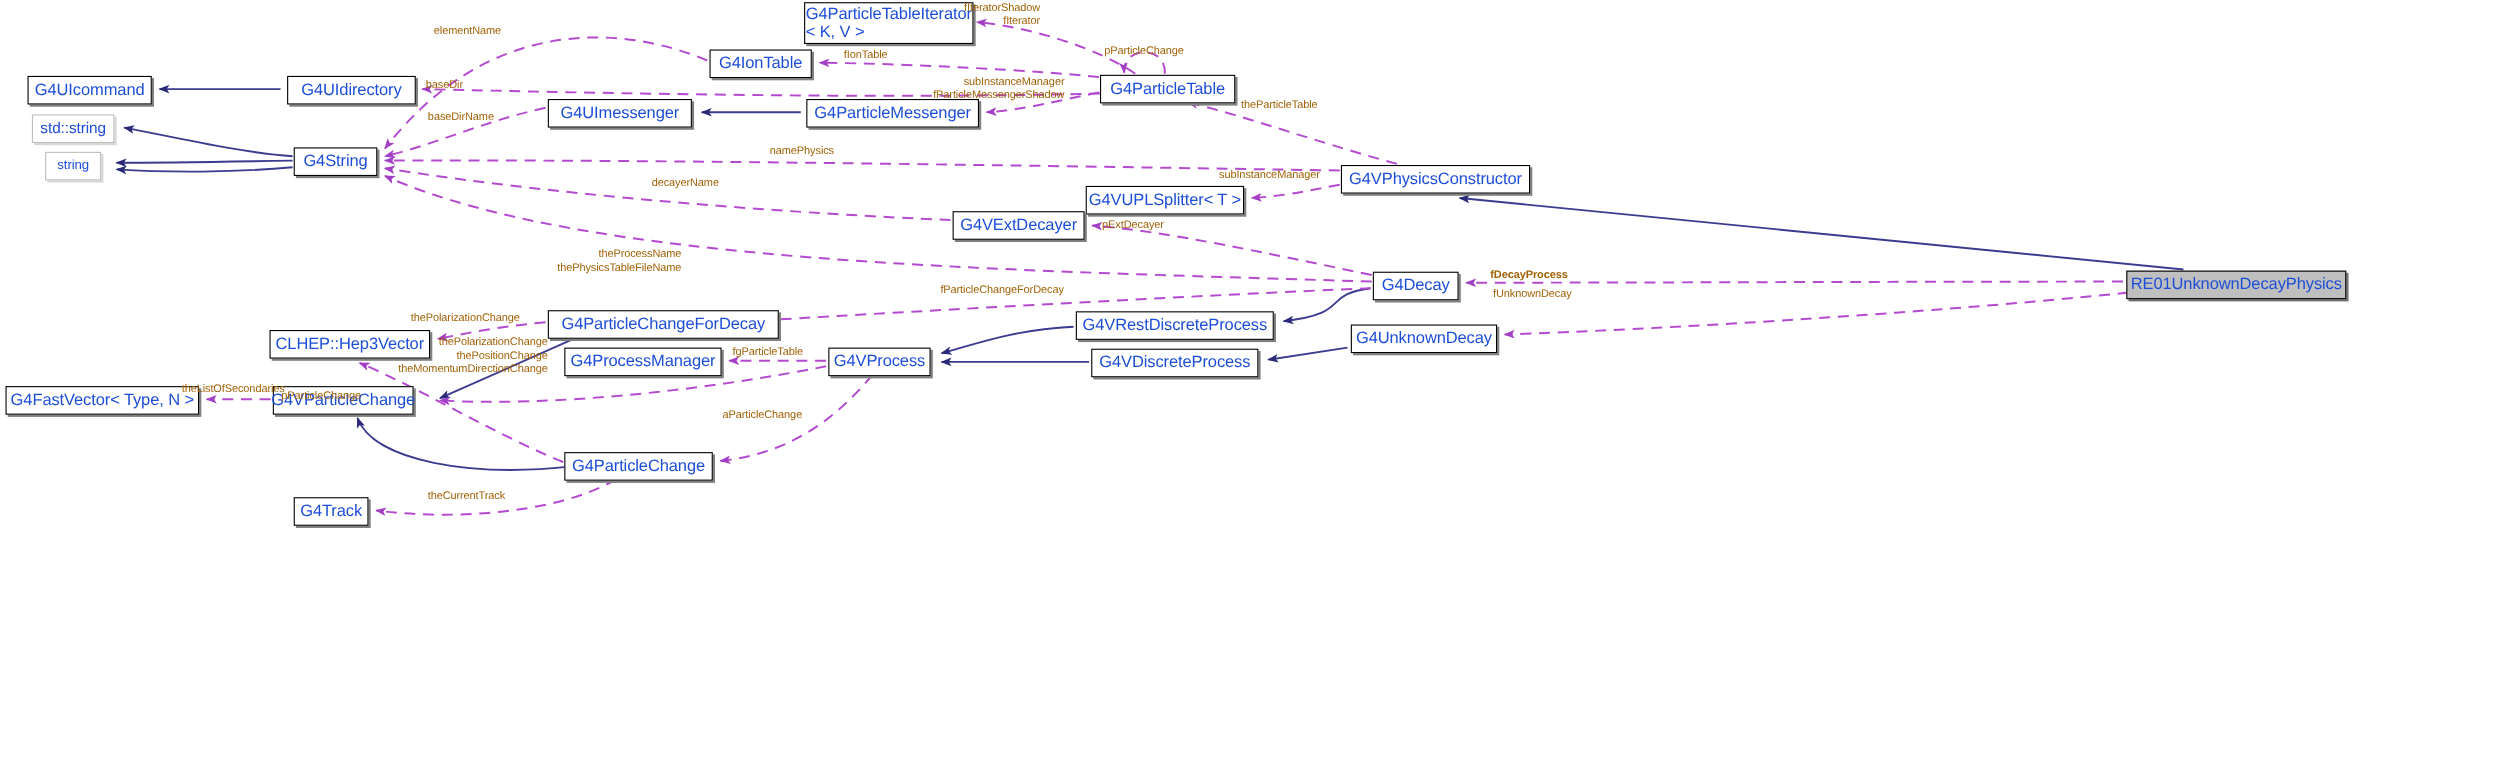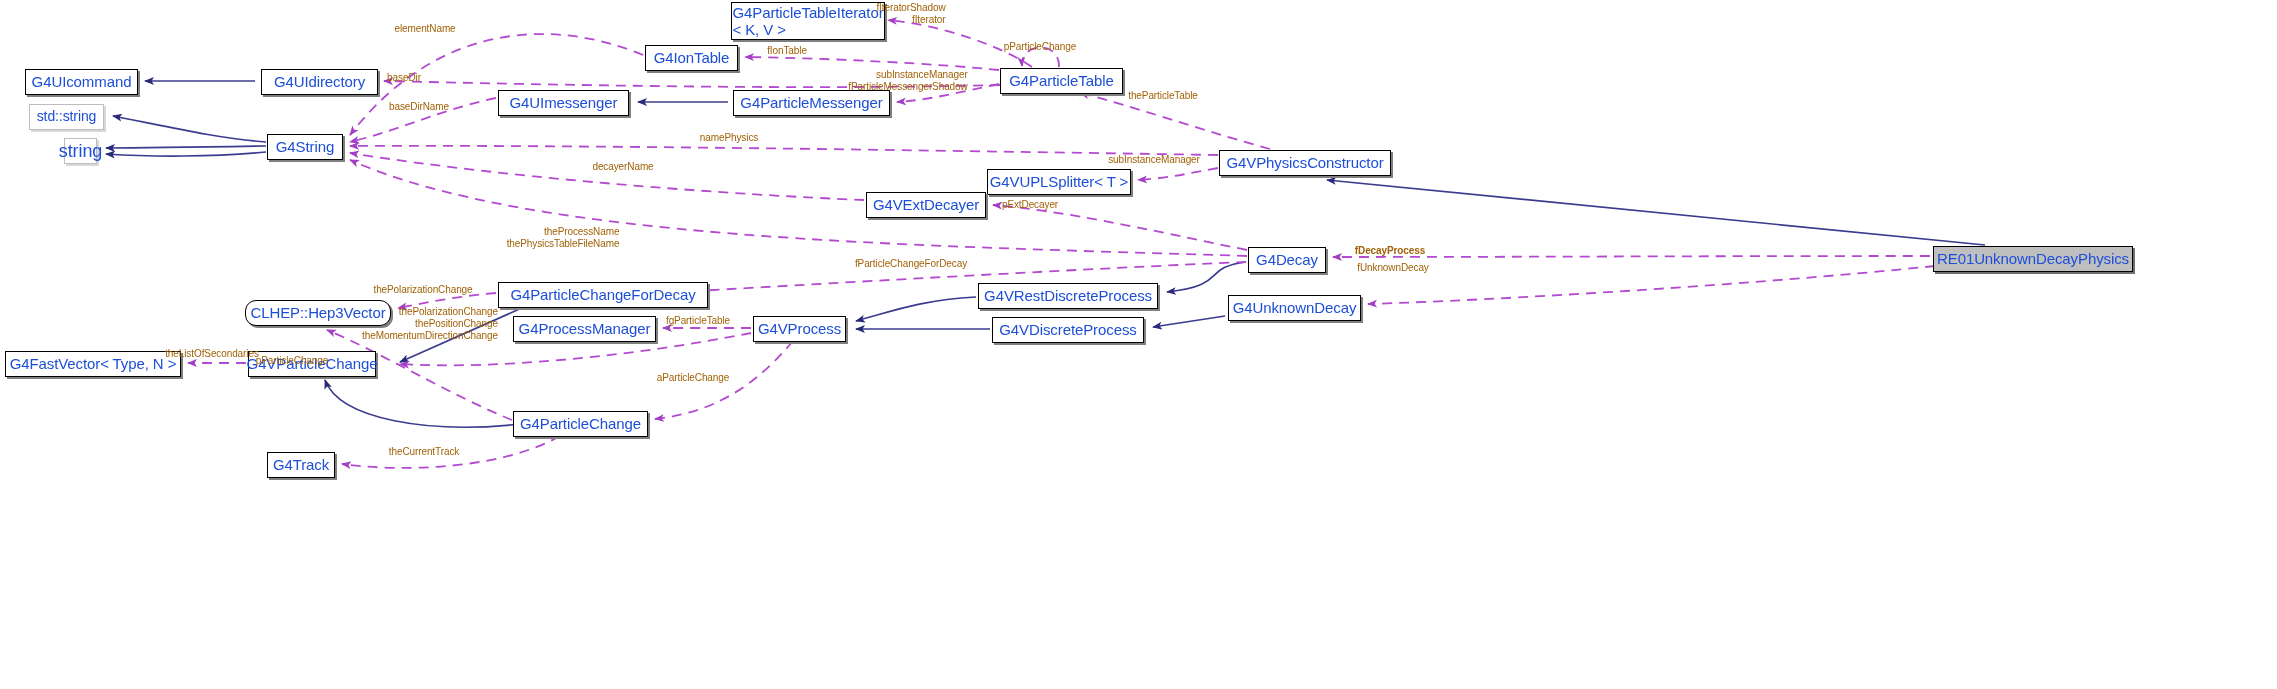--- a/index.html
+++ b/index.html
@@ -154,21 +154,21 @@
       <path d="M793,341 C760,380 720,412 655,419" marker-end="url(#arrow-usage)"></path>
 
       <path d="M560,436 C500,470 400,472 342,464" marker-end="url(#arrow-usage)"></path>
     </g>
   </svg>
 
   <div class="node" style="left:25px;top:69px;width:113px;height:25px;">G4UIcommand</div>
 
   <div class="node light-border" style="left:29px;top:104px;width:75px;height:23px;font-size:14px;">std::string</div>
 
-  <div class="node light-border" style="left:41px;top:138px;width:33px;height:23px;font-size:18px;margin-left:23px;">string</div>
+  <div class="node light-border" style="left:41px;top:138px;width:51px;height:23px;font-size:12px;">string</div>
 
   <div class="node" style="left:261px;top:69px;width:117px;height:25px;">G4UIdirectory</div>
 
   <div class="node" style="left:267px;top:134px;width:76px;height:25px;">G4String</div>
 
   <div class="node" style="left:498px;top:90px;width:131px;height:25px;">G4UImessenger</div>
 
   <div class="node" style="left:733px;top:90px;width:157px;height:25px;">G4ParticleMessenger</div>
 
   <div class="node" style="left:645px;top:45px;width:93px;height:25px;">G4IonTable</div>
@@ -193,21 +193,21 @@
   <div class="node" style="left:1228px;top:295px;width:133px;height:25px;">G4UnknownDecay</div>
 
   <div class="node" style="left:992px;top:317px;width:152px;height:25px;">G4VDiscreteProcess</div>
 
   <div class="node" style="left:753px;top:316px;width:93px;height:25px;">G4VProcess</div>
 
   <div class="node" style="left:498px;top:282px;width:210px;height:25px;">G4ParticleChangeForDecay</div>
 
   <div class="node" style="left:513px;top:316px;width:143px;height:25px;">G4ProcessManager</div>
 
-  <div class="node" style="left:245px;top:300px;width:146px;height:25px;border-radius:11px;">CLHEP::Hep3Vector</div>
+  <div class="node" style="left:245px;top:300px;width:146px;height:25px;">CLHEP::Hep3Vector</div>
 
   <div class="node" style="left:5px;top:351px;width:176px;height:25px;">G4FastVector&lt; Type, N &gt;</div>
 
   <div class="node" style="left:248px;top:351px;width:128px;height:25px;">G4VParticleChange</div>
 
   <div class="node" style="left:513px;top:411px;width:135px;height:25px;">G4ParticleChange</div>
 
   <div class="node" style="left:267px;top:452px;width:68px;height:25px;">G4Track</div>
 
   <div class="edge-label" style="left:425px;top:23px;">elementName</div>

